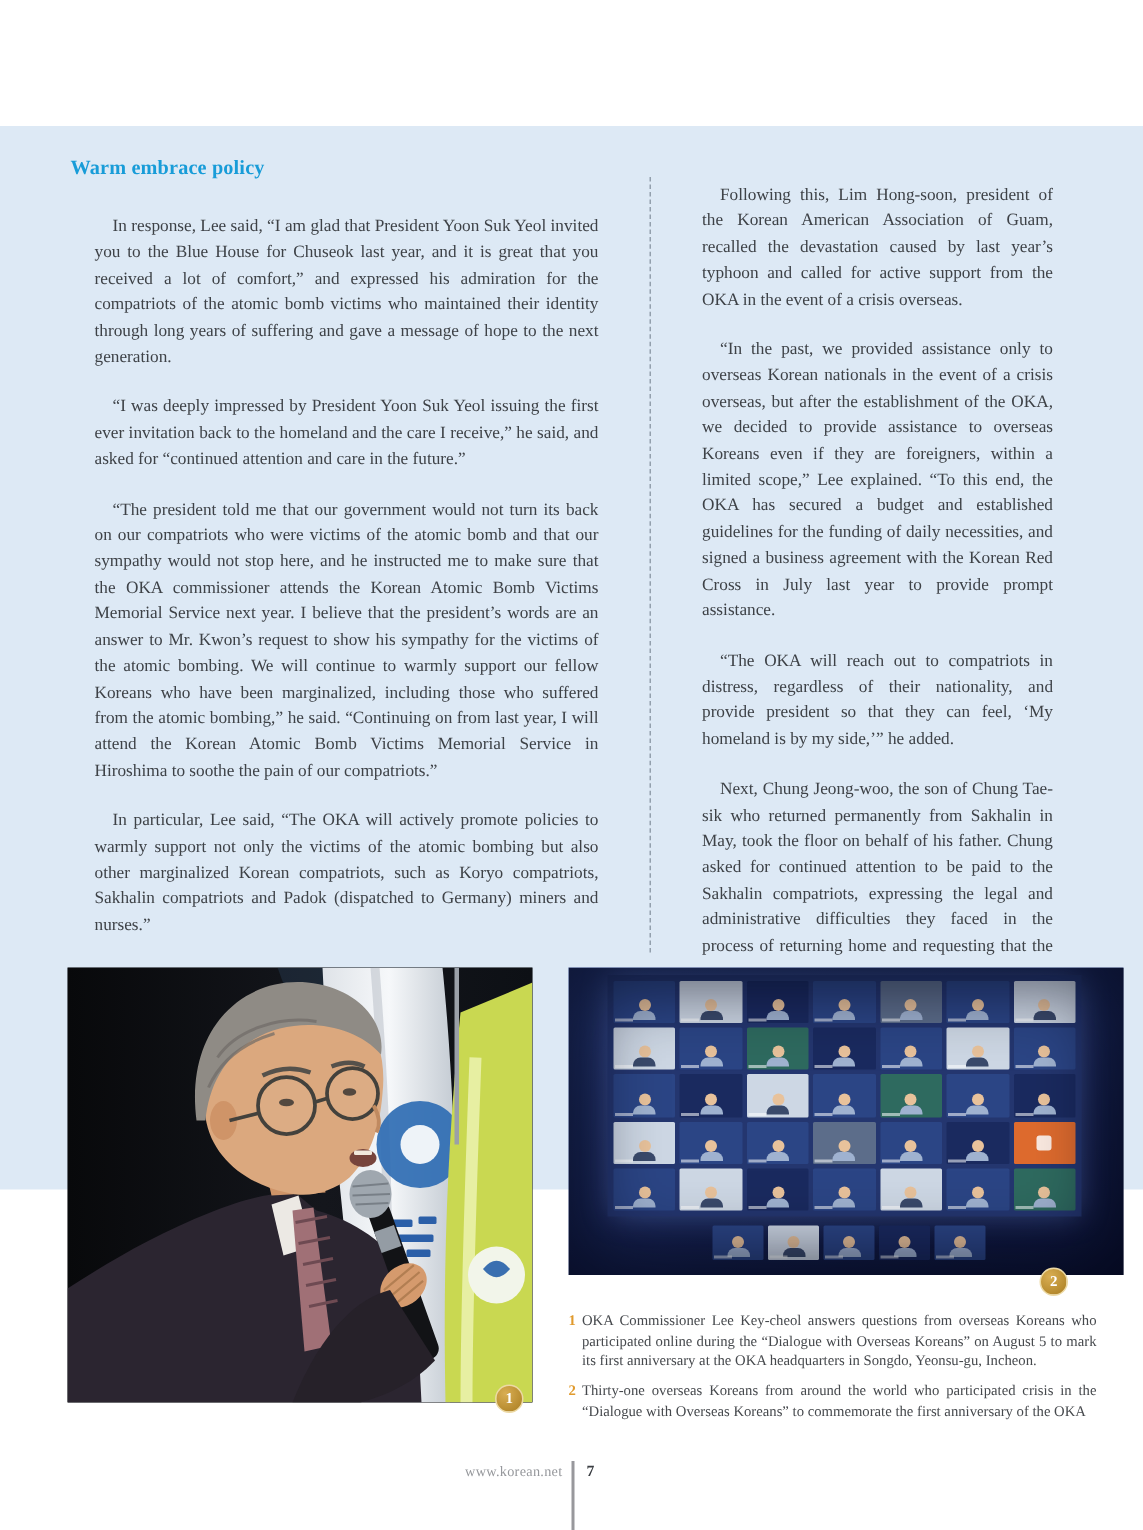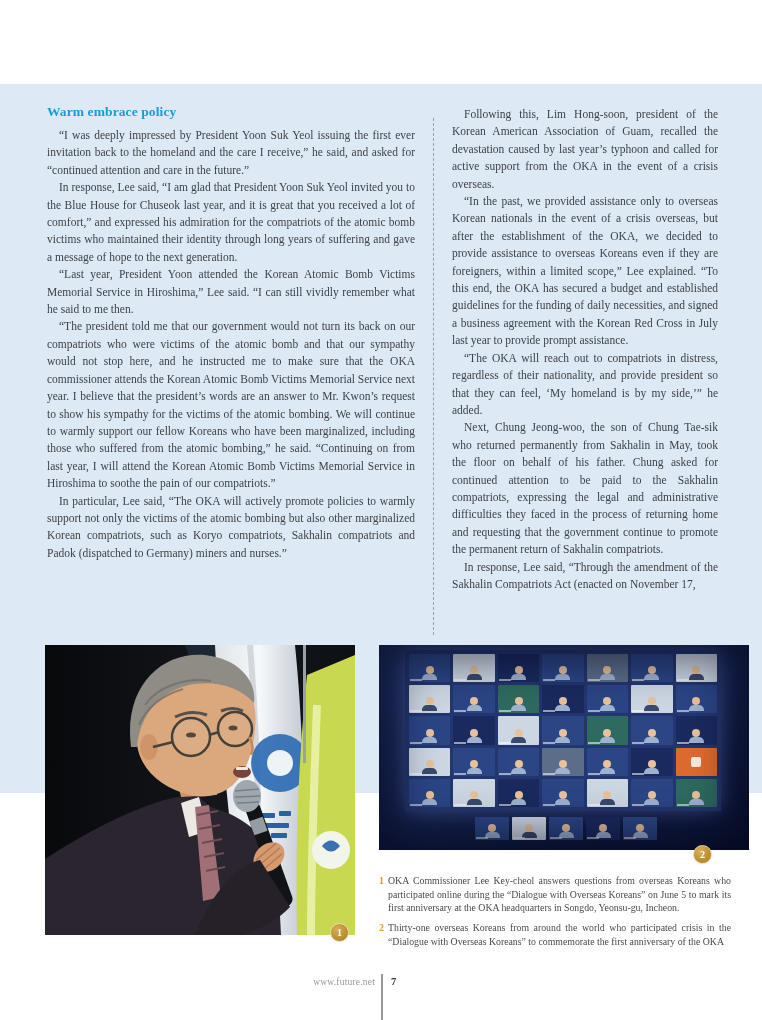--- a/index.html
+++ b/index.html
@@ -10,21 +10,21 @@
   }
   .blue-panel{position:absolute;left:0;top:84px;width:762px;height:709px;background:#dde9f5;}
   .heading{
     position:absolute;left:47px;top:104px;width:368px;
     font-size:13.5px;font-weight:bold;color:#189cd8;letter-spacing:0.1px;
   }
   .col{position:absolute;overflow:hidden;text-align:justify;color:#3e4247;
        font-size:11.5px;line-height:17.4px;}
   .col-left{left:47px;top:127px;width:368px;height:516px;}
   .col-right{left:452px;top:106px;width:266px;height:537px;}
-  .col .para{margin:0;text-indent:12px;}
+  .col .para{margin:16px;text-indent:12px;}
   .col-divider{position:absolute;left:433px;top:118px;height:517px;width:0;
        border-left:1px dashed #93a0ad;}
   
   .photo1{position:absolute;left:45px;top:645px;width:310px;height:290px;overflow:hidden;background:#0b0d11;}
   
   .photo2{position:absolute;left:379px;top:645px;width:370px;height:205px;overflow:hidden;
           background:linear-gradient(160deg,#23356e 0%,#16224f 55%,#0c1334 100%);}
   .photo2 .vignette{position:absolute;left:0;top:0;right:0;bottom:0;
           box-shadow:inset 0 0 46px 14px rgba(2,4,18,0.6);pointer-events:none;}
   .vc-screen{position:absolute;left:26px;top:5px;width:316px;height:161px;
@@ -61,23 +61,22 @@
 </head>
 <body>
 
 <div class="page">
 
   <div class="blue-panel"></div>
 
   <div class="heading">Warm embrace policy</div>
 
   <div class="col col-left">
+      <p class="para">In response, Lee said, “I am glad that President Yoon Suk Yeol invited you to the Blue House for Chuseok last year, and it is great that you received a lot of comfort,” and expressed his admiration for the compatriots of the atomic bomb victims who maintained their identity through long years of suffering and gave a message of hope to the next generation.</p>
       <p class="para">“I was deeply impressed by President Yoon Suk Yeol issuing the first ever invitation back to the homeland and the care I receive,” he said, and asked for “continued attention and care in the future.”</p>
-      <p class="para">In response, Lee said, “I am glad that President Yoon Suk Yeol invited you to the Blue House for Chuseok last year, and it is great that you received a lot of comfort,” and expressed his admiration for the compatriots of the atomic bomb victims who maintained their identity through long years of suffering and gave a message of hope to the next generation.</p>
-      <p class="para">“Last year, President Yoon attended the Korean Atomic Bomb Victims Memorial Service in Hiroshima,” Lee said. “I can still vividly remember what he said to me then.</p>
       <p class="para">“The president told me that our government would not turn its back on our compatriots who were victims of the atomic bomb and that our sympathy would not stop here, and he instructed me to make sure that the OKA commissioner attends the Korean Atomic Bomb Victims Memorial Service next year. I believe that the president’s words are an answer to Mr. Kwon’s request to show his sympathy for the victims of the atomic bombing. We will continue to warmly support our fellow Koreans who have been marginalized, including those who suffered from the atomic bombing,” he said. “Continuing on from last year, I will attend the Korean Atomic Bomb Victims Memorial Service in Hiroshima to soothe the pain of our compatriots.”</p>
       <p class="para">In particular, Lee said, “The OKA will actively promote policies to warmly support not only the victims of the atomic bombing but also other marginalized Korean compatriots, such as Koryo compatriots, Sakhalin compatriots and Padok (dispatched to Germany) miners and nurses.”</p>
     </div>
 
   <div class="col-divider"></div>
 
   <div class="col col-right">
       <p class="para">Following this, Lim Hong-soon, president of the Korean American Association of Guam, recalled the devastation caused by last year’s typhoon and called for active support from the OKA in the event of a crisis overseas.</p>
       <p class="para">“In the past, we provided assistance only to overseas Korean nationals in the event of a crisis overseas, but after the establishment of the OKA, we decided to provide assistance to overseas Koreans even if they are foreigners, within a limited scope,” Lee explained. “To this end, the OKA has secured a budget and established guidelines for the funding of daily necessities, and signed a business agreement with the Korean Red Cross in July last year to provide prompt assistance.</p>
       <p class="para">“The OKA will reach out to compatriots in distress, regardless of their nationality, and provide president so that they can feel, ‘My homeland is by my side,’” he added.</p>
@@ -363,27 +362,27 @@
       </div>
     <div class="vignette"></div>
   </div>
 
   <div class="fig-badge badge1">1</div>
   <div class="fig-badge badge2">2</div>
 
   <div class="captions">
       <div class="caption-row">
         <span class="cap-num">1</span>
-        <div class="cap-text">OKA Commissioner Lee Key-cheol answers questions from overseas Koreans who participated online during the “Dialogue with Overseas Koreans” on June 5 to mark its first anniversary at the OKA headquarters in Songdo, Yeonsu-gu, Incheon.</div>
+        <div class="cap-text">OKA Commissioner Lee Key-cheol answers questions from overseas Koreans who participated online during the “Dialogue with Overseas Koreans” on August 5 to mark its first anniversary at the OKA headquarters in Songdo, Yeonsu-gu, Incheon.</div>
       </div>
       <div class="caption-row">
         <span class="cap-num">2</span>
         <div class="cap-text">Thirty-one overseas Koreans from around the world who participated crisis in the “Dialogue with Overseas Koreans” to commemorate the first anniversary of the OKA</div>
       </div>
     </div>
 
   <div class="footer">
-    <span class="footer-site">www.future.net</span>
+    <span class="footer-site">www.korean.net</span>
     <span class="footer-rule"></span>
     <span class="footer-num">7</span>
   </div>
 
 </div>
 
 </body></html>

